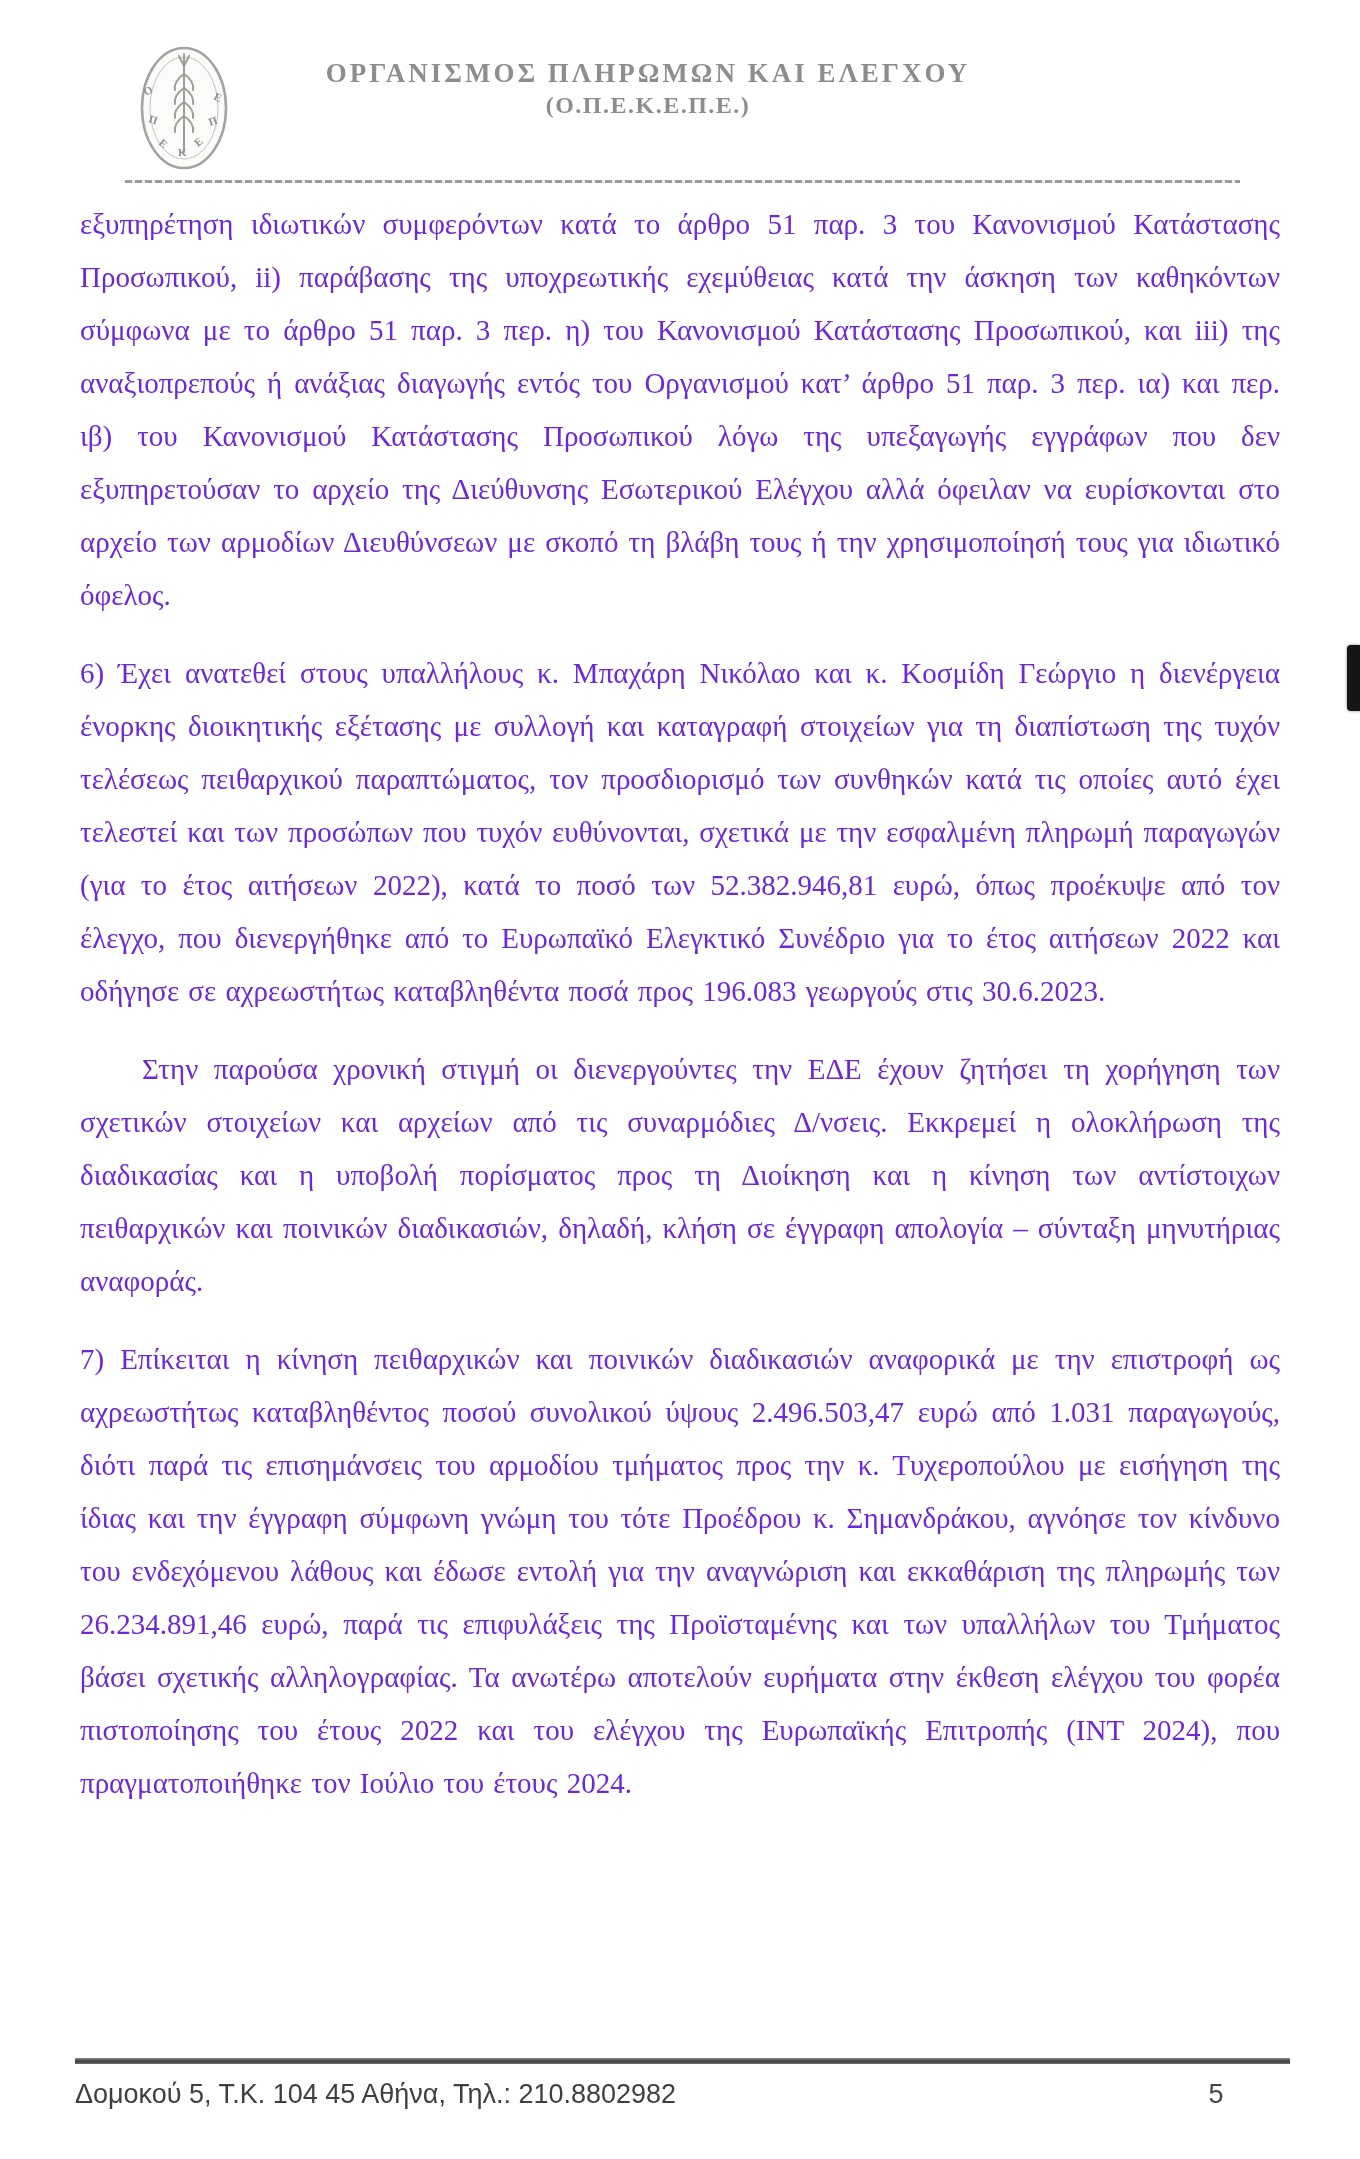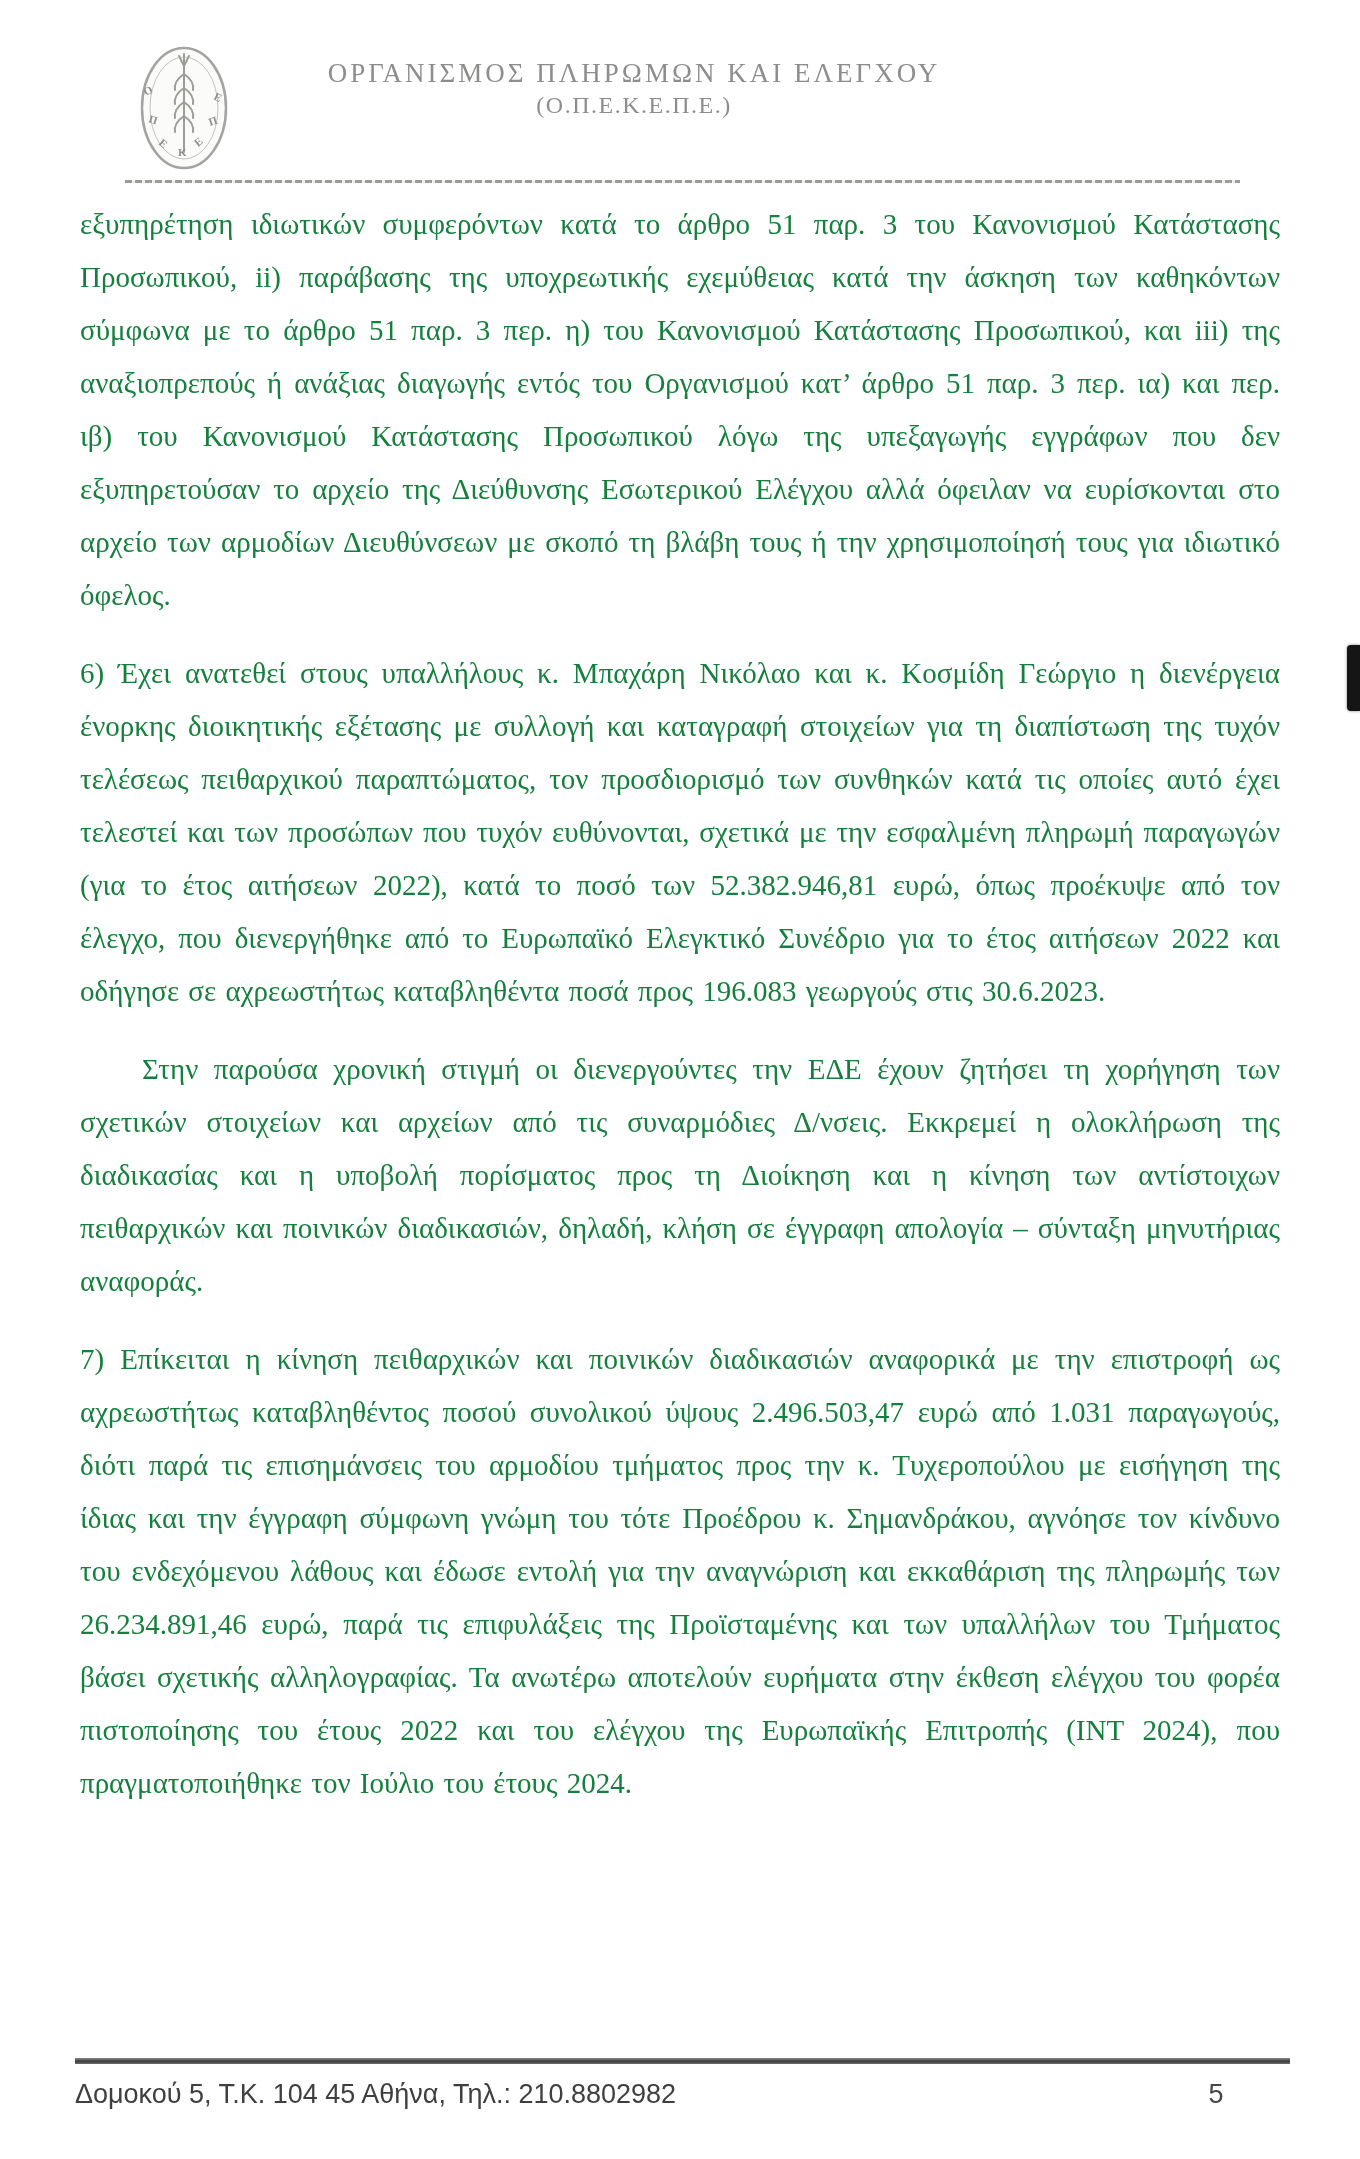--- a/index.html
+++ b/index.html
@@ -11,40 +11,40 @@
     overflow:hidden;
     font-family:"Liberation Serif", serif;
   }
 
   
   .seal {
     position:absolute; left:138px; top:44px;
     width:92px; height:128px;
   }
   .org-block {
-    position:absolute; left:69px; top:56px; width:1130px;
+    position:absolute; left:83px; top:56px; width:1130px;
     text-align:center;
     color:#8d8d8b;
-    font-weight:400;
+    font-weight:700;
     -webkit-font-smoothing:antialiased;
   }
   .org-line1 { font-size:27px; letter-spacing:3px;  line-height:34px; }
   .org-line2 { font-size:25px; letter-spacing:0.5px; line-height:32px; }
   .org-line3 { font-size:24px; letter-spacing:1.5px; line-height:30px; }
 
   .header-separator {
     position:absolute; left:125px; top:180px; width:1115px; height:3px;
     background:repeating-linear-gradient(90deg,#9b9b98 0 7px, rgba(155,155,152,0.15) 7px 10px);
   }
 
   
   .doc-body {
     position:absolute; left:80px; top:198px; width:1200px;
     font-size:29px; line-height:53px;
-    color:#15803d;
+    color:#6d28d9;
     text-align:justify;
     text-align-last:left;
     word-spacing:2px;
   }
   .doc-body p { margin:0 0 25px 0; }
   .doc-body p.indented { text-indent:62px; }
 
   
   .scan-artifact {
     position:absolute; right:0; top:645px; width:13px; height:66px;

